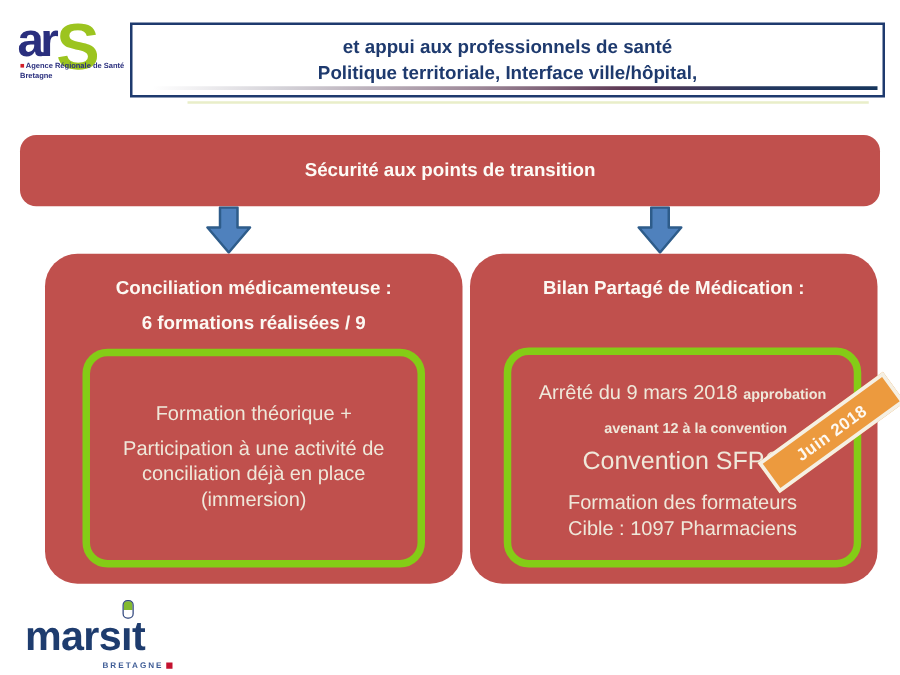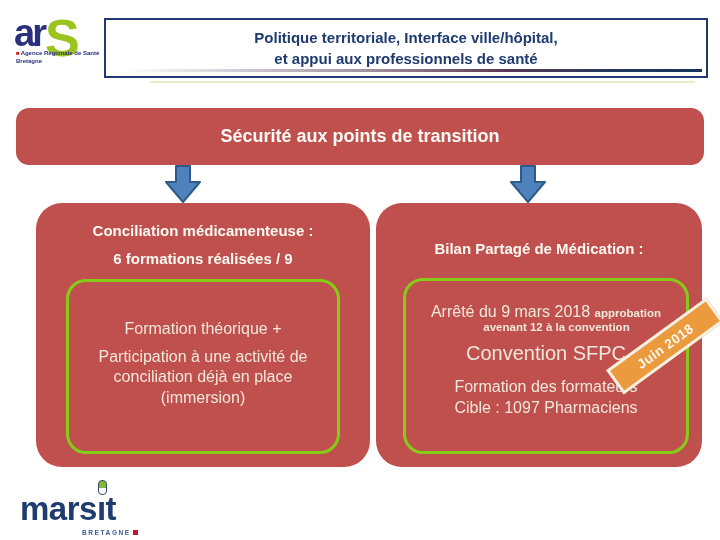--- a/index.html
+++ b/index.html
@@ -20,47 +20,47 @@
              border:2px solid #1E3A6E;background:#fff;display:flex;flex-direction:column;
              justify-content:center;align-items:center;gap:2px;}
   .title-line{font-weight:700;font-size:15px;color:#1E3A6E;line-height:1.3;}
   .title-grad{position:absolute;bottom:4px;left:16px;right:4px;height:3px;
               background:linear-gradient(90deg,#ffffff 0%,#d4d2d8 18%,#9d8898 45%,#5e3a55 65%,#22375f 85%,#17365c 100%);}
   .under-line{position:absolute;top:81px;left:150px;width:545px;height:2px;background:#e9eec9;}
 
   
   .banner{position:absolute;left:16px;top:108px;width:688px;height:57px;background:#C0504D;
           border-radius:13px;display:flex;align-items:center;justify-content:center;}
-  .banner-label{color:#FDFBF6;font-weight:700;font-size:18px;}
+  .banner-label{color:#FDFBF6;font-weight:700;font-size:15px;}
 
   
   .arrow{position:absolute;top:165px;width:38px;height:38px;}
   .arrow.a-left{left:164px;}
   .arrow.a-right{left:509px;}
 
   
   .card{position:absolute;top:203px;height:264px;background:#C0504D;border-radius:26px;}
   .card.c-left{left:36px;width:334px;}
   .card.c-right{left:376px;width:326px;}
   .card-header{color:#FCF9F3;font-weight:700;font-size:15px;text-align:center;}
   .lh1{padding-top:19px;}
   .lh2{padding-top:11px;}
-  .rh{padding-top:37px;}
+  .rh{padding-top:19px;}
 
-  .inner{position:absolute;border:3px solid #84cc16;border-radius:20px;
+  .inner{position:absolute;border:6px solid #84cc16;border-radius:20px;
          color:#EFE8DA;text-align:center;}
   .c-left .inner{left:30px;right:30px;top:76px;bottom:13px;}
   .c-right .inner{left:27px;right:13px;top:75px;bottom:13px;}
 
   .inner-l1{margin-top:38px;font-size:16px;}
   .inner-l2{margin-top:9px;font-size:16px;line-height:1.28;padding:0 24px;}
 
   .arrete{margin-top:23px;font-size:16px;line-height:1;}
   .arrete-note{font-size:11.5px;font-weight:700;}
-  .note2{font-size:11.5px;font-weight:700;margin-top:1px;padding-left:21px;}
+  .note2{font-size:11.5px;font-weight:700;margin-top:14px;padding-left:21px;}
   .conv{font-size:20px;margin-top:9px;}
   .formline{font-size:16px;margin-top:13px;}
   .cible{font-size:16px;margin-top:3px;}
 
   
   .ribbon{position:absolute;left:603px;top:331px;width:118px;height:24px;background:#EC9A3E;
           border:3px solid #F5F0E4;transform:rotate(-36deg);display:flex;align-items:center;
           justify-content:center;color:#FDF9F2;font-weight:700;font-size:13.5px;
           letter-spacing:.5px;z-index:6;}
 
@@ -84,22 +84,22 @@
       <span class="ars-ar">ar</span>
       <span class="ars-s">S</span>
     </div>
     <div class="ars-sub">
       <div><span class="ars-bullet">■</span><span>Agence Régionale de Santé</span></div>
       <div>Bretagne</div>
     </div>
   </div>
 
   <div class="title-box">
+    <div class="title-line">et appui aux professionnels de santé</div>
     <div class="title-line">Politique territoriale, Interface ville/hôpital,</div>
-    <div class="title-line">et appui aux professionnels de santé</div>
     <div class="title-grad"></div>
   </div>
   <div class="under-line"></div>
 
   <div class="banner">
     <span class="banner-label">Sécurité aux points de transition</span>
   </div>
 
   <svg class="arrow a-left" viewBox="0 0 38 38">
     <polygon points="12,1 26,1 26,17 36,17 19,37 2,17 12,17" fill="#4F81BD" stroke="#2E5C8A" stroke-width="2" stroke-linejoin="round"></polygon>

